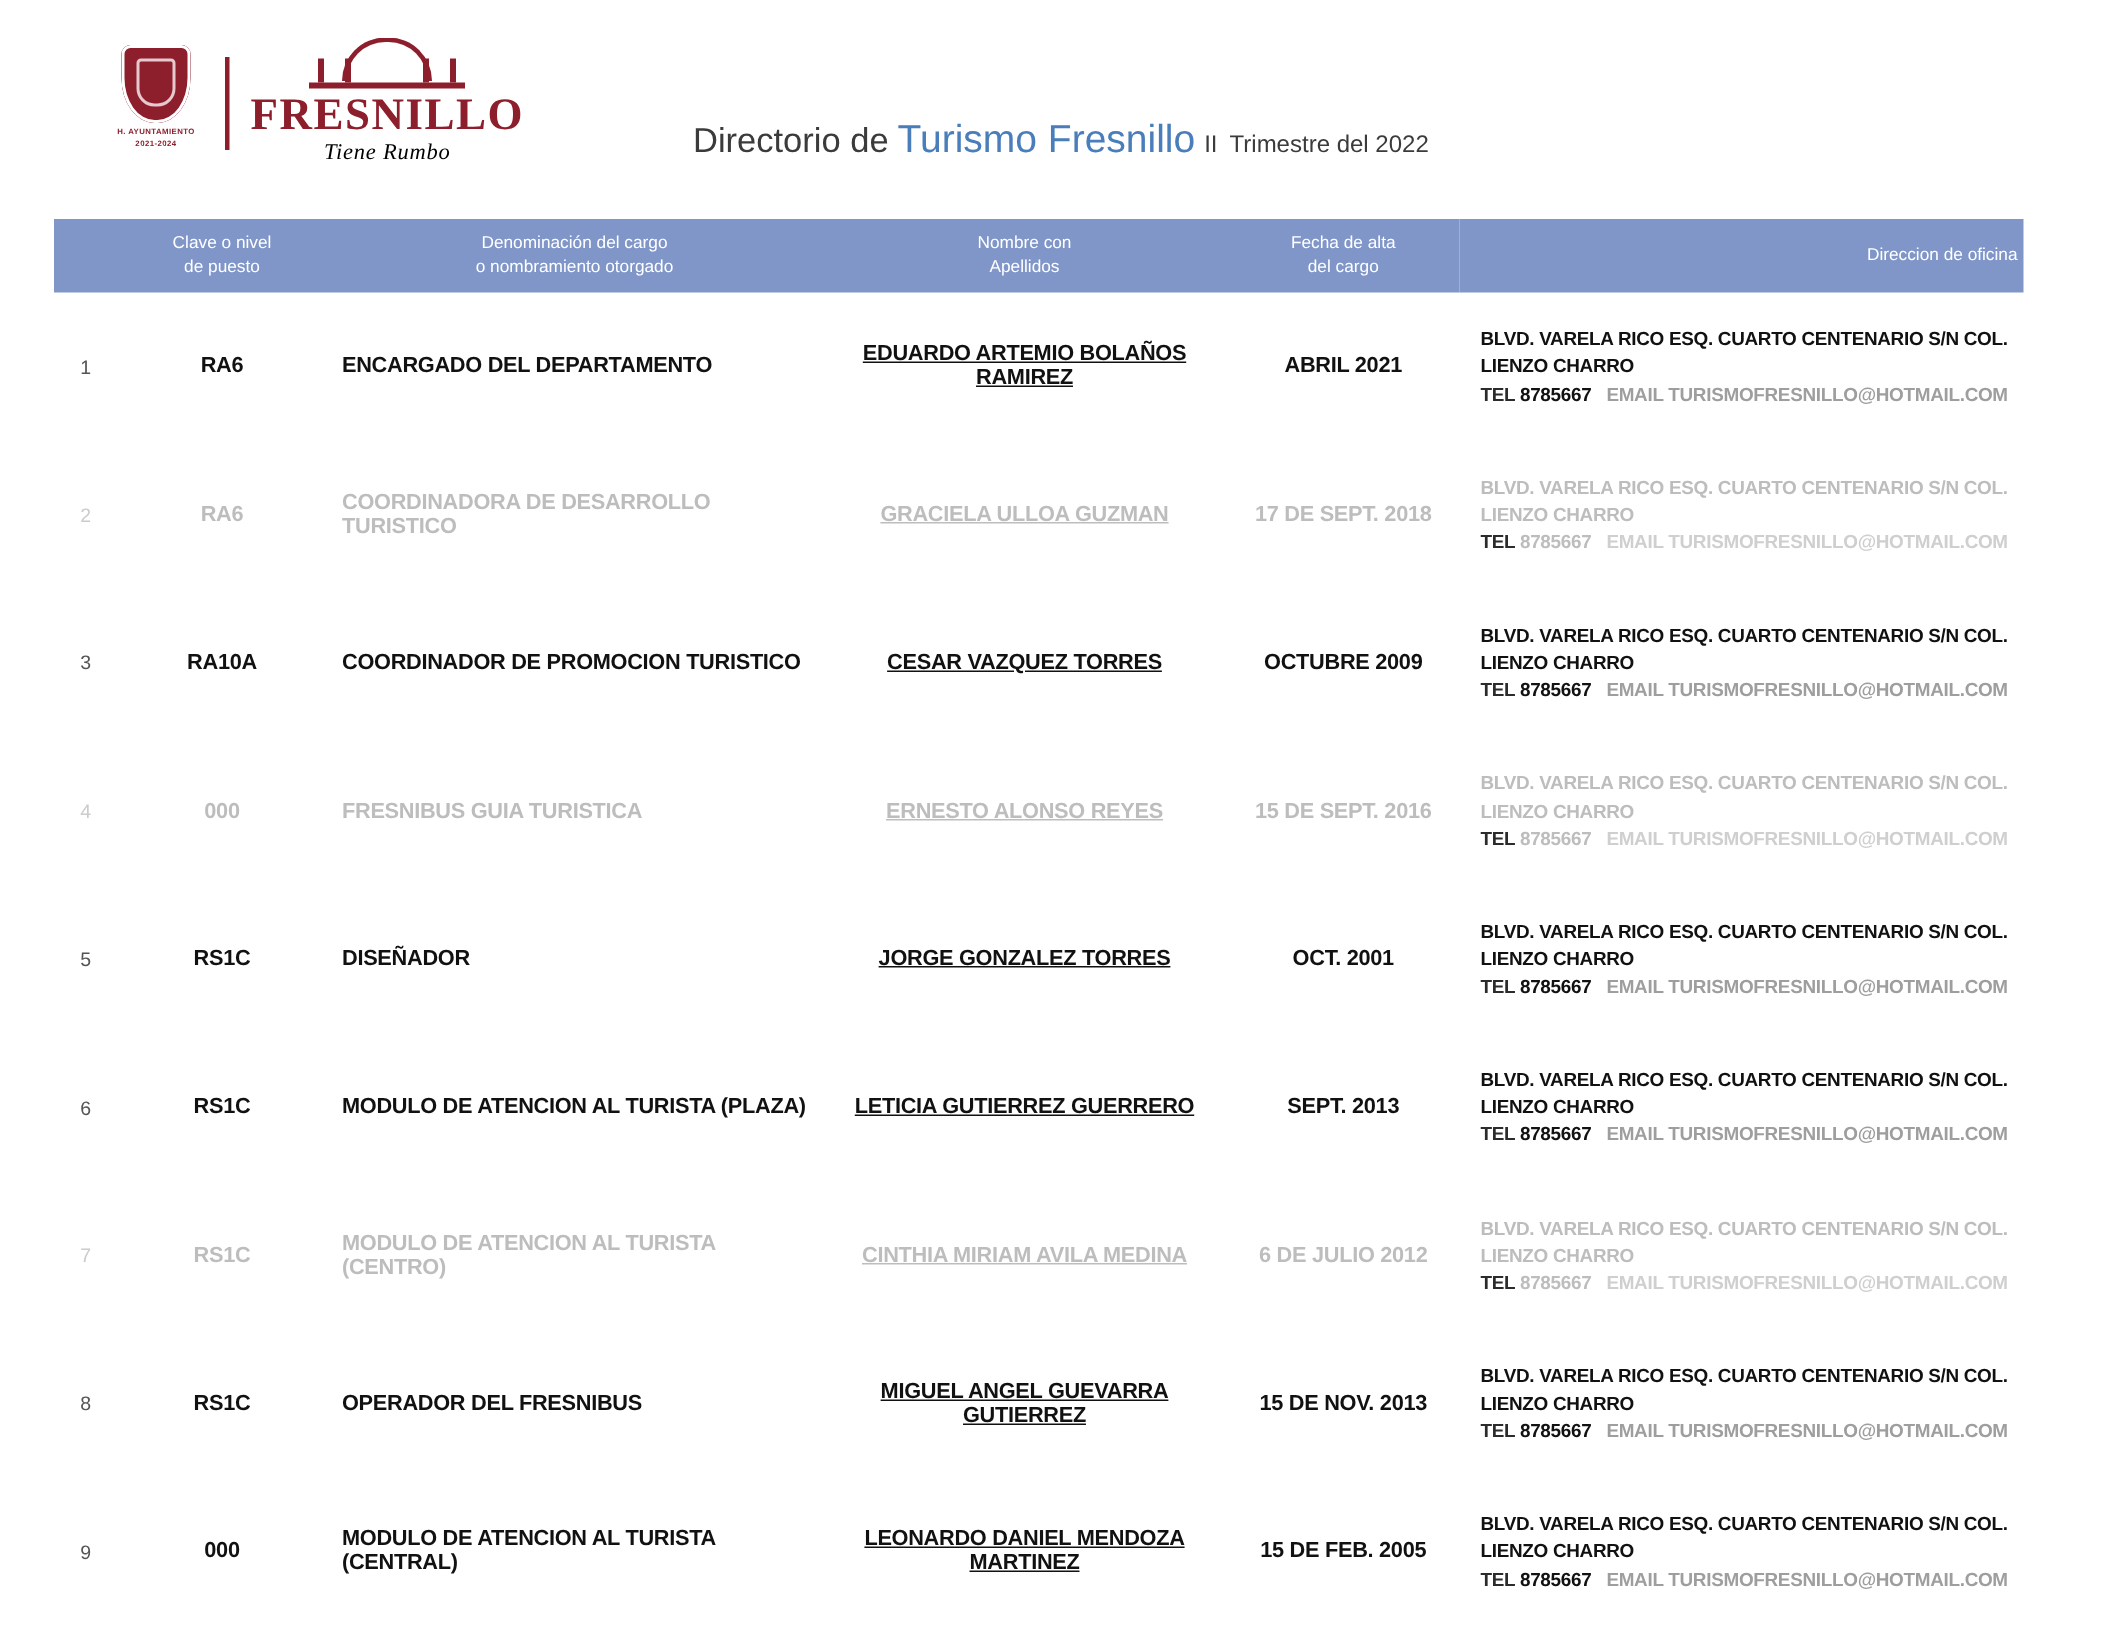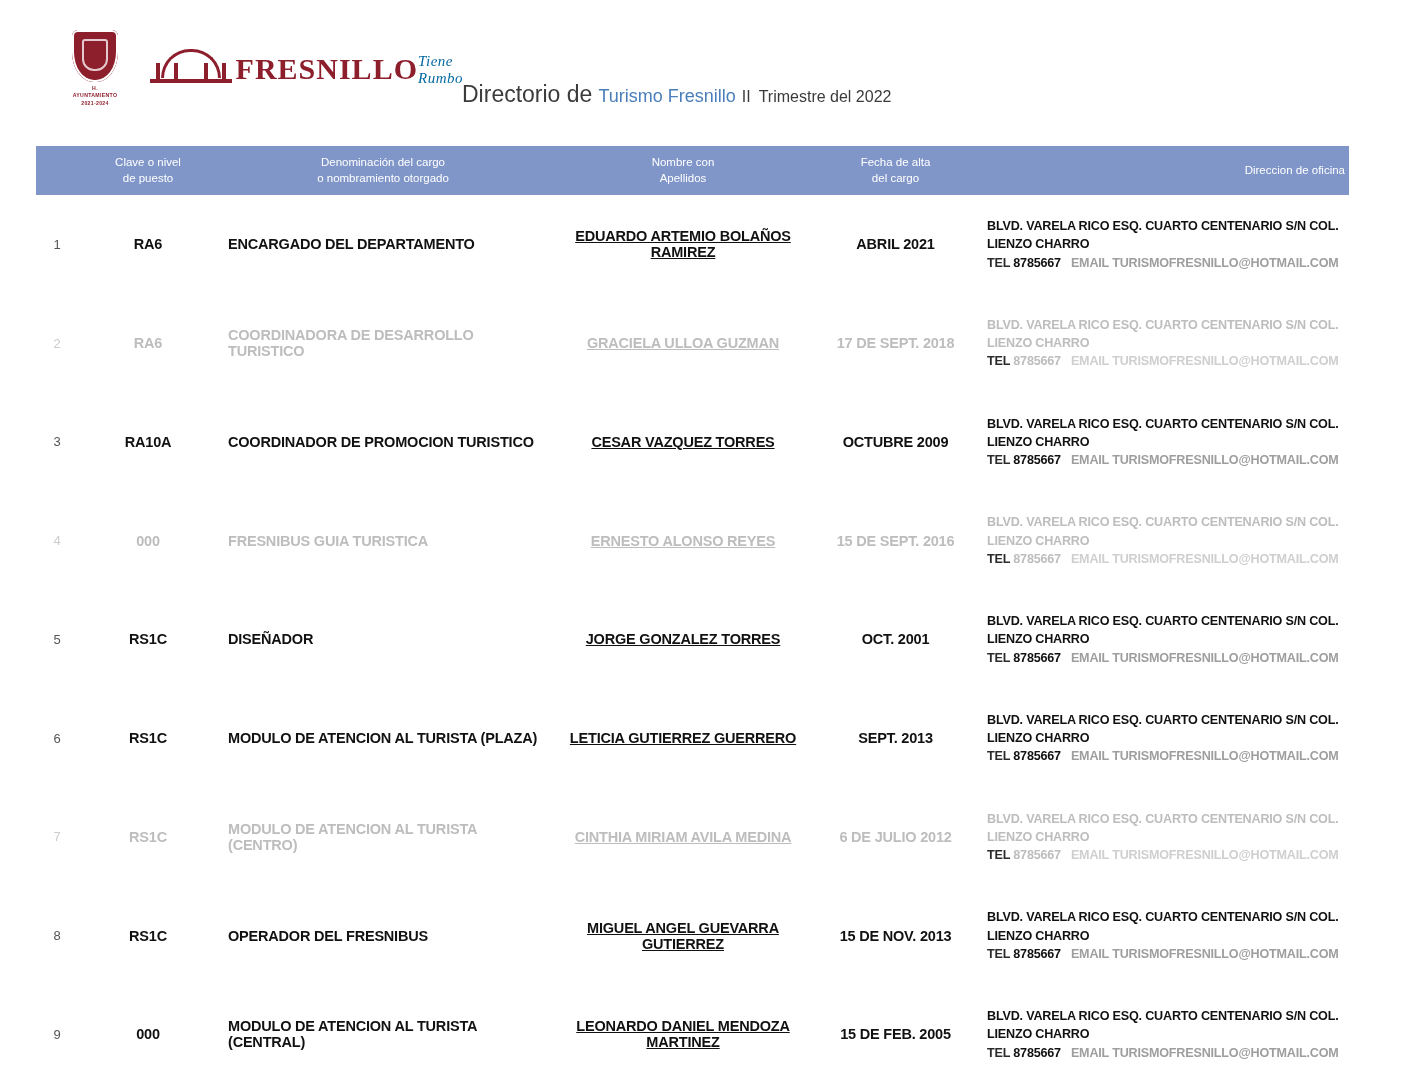--- a/index.html
+++ b/index.html
@@ -68,21 +68,21 @@
     margin-top: 3px;
     font-weight: bold;
   }
   .divider-bar {
     width: 3px;
     height: 62px;
     background: #8d1f2d;
   }
   .wordmark {
     display: flex;
-    flex-direction: row;
+    flex-direction: column;
     align-items: center;
     justify-content: space-between;
   }
   .arch {
     width: 112px;
     height: 34px;
     position: relative;
   }
   .arch .dome {
     position: absolute;
@@ -115,36 +115,36 @@
     font-size: 30px;
     letter-spacing: 1px;
     color: #8d1f2d;
     font-weight: bold;
     line-height: 1;
   }
   .wordmark-slogan {
     font-family: "Liberation Serif", serif;
     font-style: italic;
     font-size: 15px;
-    color: #0369a1;
+    color: #000000;
     margin-top: 2px;
     letter-spacing: .5px;
   }
 
   .doc-title {
     margin-left: 90px;
     font-size: 23px;
     color: #3b3b3b;
     white-space: nowrap;
     align-self: flex-end;
     padding-bottom: 12px;
   }
   .doc-title .accent {
     color: #4a7ebb;
-    font-size: 18px;
+    font-size: 26px;
     padding: 0 6px;
   }
   .doc-title .period {
     color: #3b3b3b;
     font-size: 16px;
   }
   .doc-title .period .rn {
     padding-right: 8px;
   }
 

